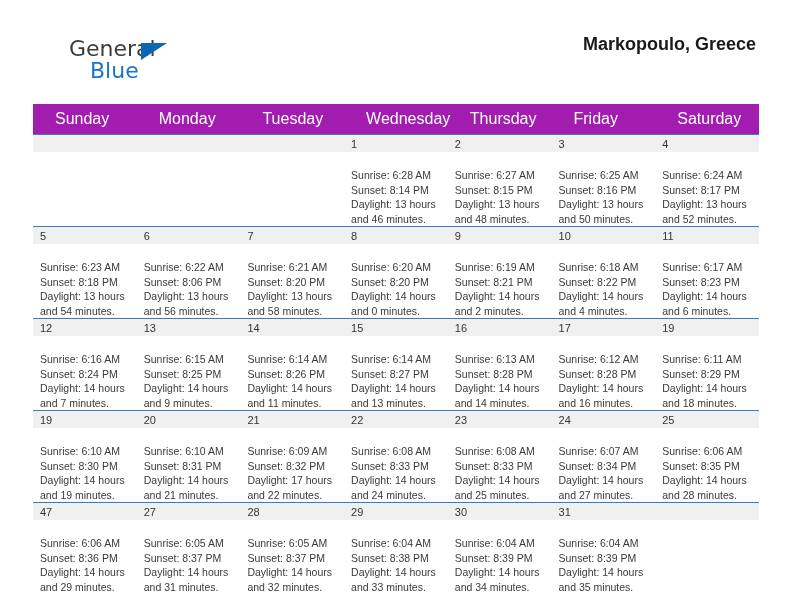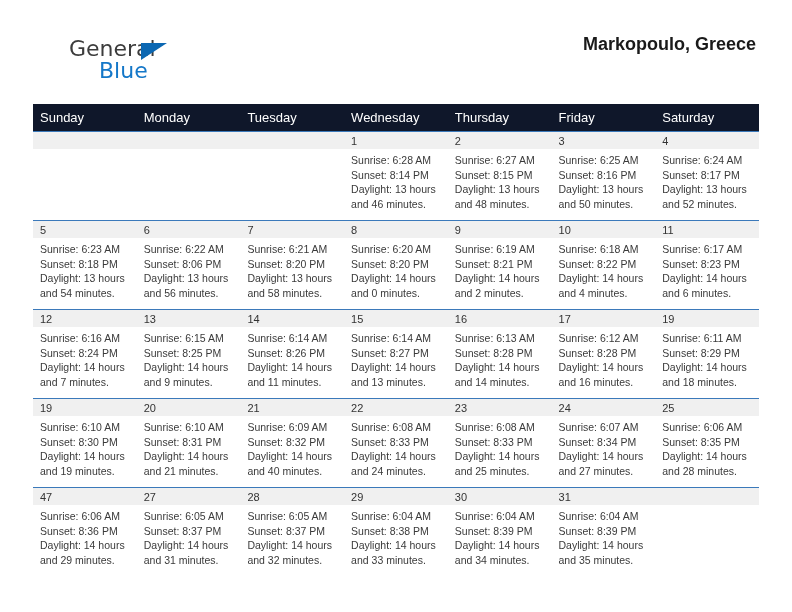--- a/index.html
+++ b/index.html
@@ -51,21 +51,21 @@
     position: absolute;
     left: 72px;
     top: 7px;
     width: 0;
     height: 0;
     border-left: 26px solid #0b67b2;
     border-bottom: 17px solid transparent;
   }
   .logo-blue {
     position: absolute;
-    left: 30px;
+    left: 21px;
     top: 22px;
     font-size: 22px;
     color: #1477c8;
     font-family: "DejaVu Sans", sans-serif;
     font-weight: 400;
   }
   .title-block {
     position: absolute;
     right: 36px;
     top: 30px;
@@ -90,26 +90,26 @@
   
   .calendar {
     position: absolute;
     left: 33px;
     top: 104px;
     width: 726px;
     border-collapse: collapse;
     table-layout: fixed;
   }
   .calendar th {
-    background: #0f172a;
+    background: #a21caf;
     color: #ffffff;
-    font-size: 13px;
+    font-size: 16px;
     font-weight: 400;
     text-align: left;
-    padding: 6px 0 6px 7px;
+    padding: 6px 0 6px 22px;
     height: 14px;
     font-family: "Liberation Sans", sans-serif;
   }
   .calendar td {
     vertical-align: top;
     padding: 0;
     width: 103.71px;
     border-top: 1px solid #3b79ba;
     background: #ffffff;
   }
@@ -122,21 +122,21 @@
     padding: 2px 0 1px 7px;
     font-size: 11px;
     color: #333333;
     line-height: 15px;
     box-sizing: border-box;
   }
   .daynum-band.empty {
     color: transparent;
   }
   .cell-body {
-    padding: 4px 6px 0 7px;
+    padding: 16px 6px 0 7px;
     font-size: 10.5px;
     line-height: 14.5px;
     color: #3a3a3a;
   }
   .cell-body div {
     white-space: nowrap;
   }
   .cell-body .daylight {
     white-space: normal;
   }
@@ -348,21 +348,21 @@
               <div>Sunrise: 6:10 AM</div>
               <div>Sunset: 8:31 PM</div>
               <div class="daylight">Daylight: 14 hours and 21 minutes.</div>
             </div>
           </td>
           <td>
             <div class="daynum-band">21</div>
             <div class="cell-body">
               <div>Sunrise: 6:09 AM</div>
               <div>Sunset: 8:32 PM</div>
-              <div class="daylight">Daylight: 14 hours and 40 minutes.</div>
+              <div class="daylight">Daylight: 17 hours and 22 minutes.</div>
             </div>
           </td>
           <td>
             <div class="daynum-band">22</div>
             <div class="cell-body">
               <div>Sunrise: 6:08 AM</div>
               <div>Sunset: 8:33 PM</div>
               <div class="daylight">Daylight: 14 hours and 24 minutes.</div>
             </div>
           </td>

